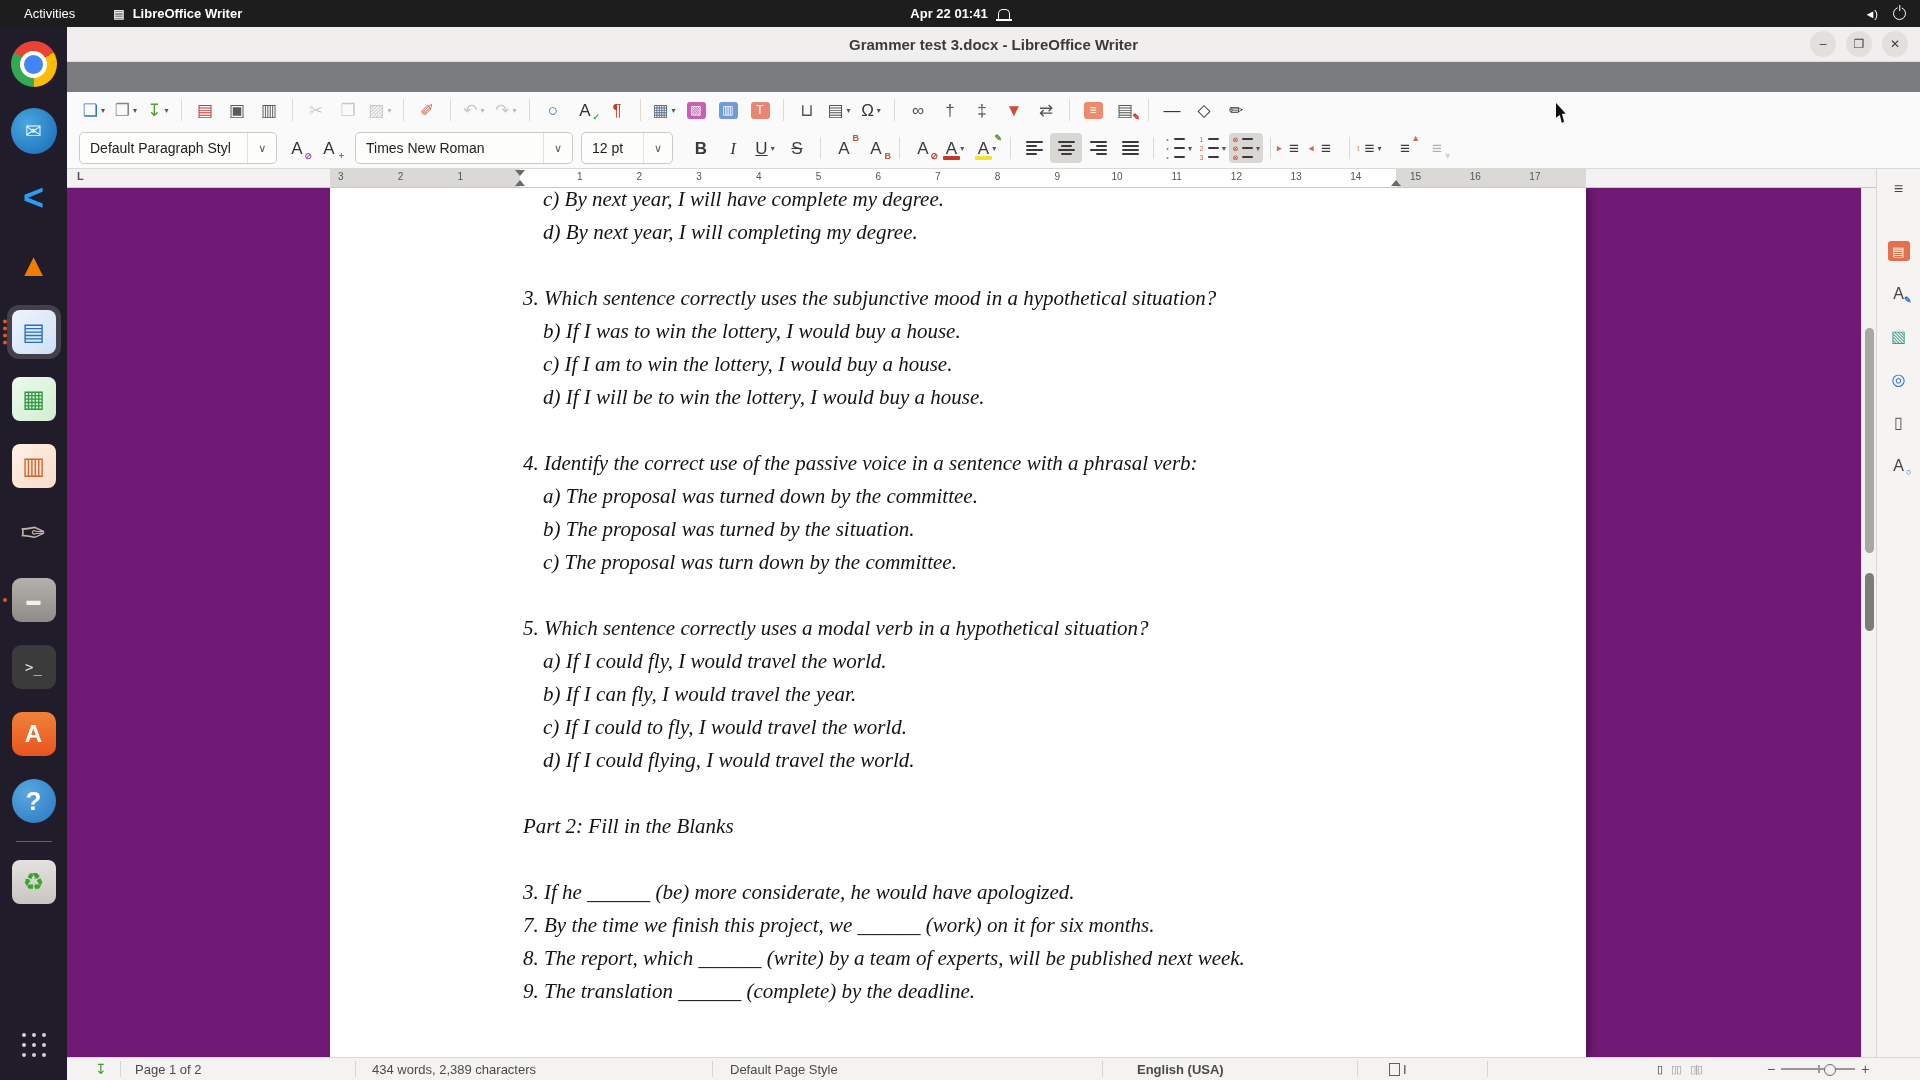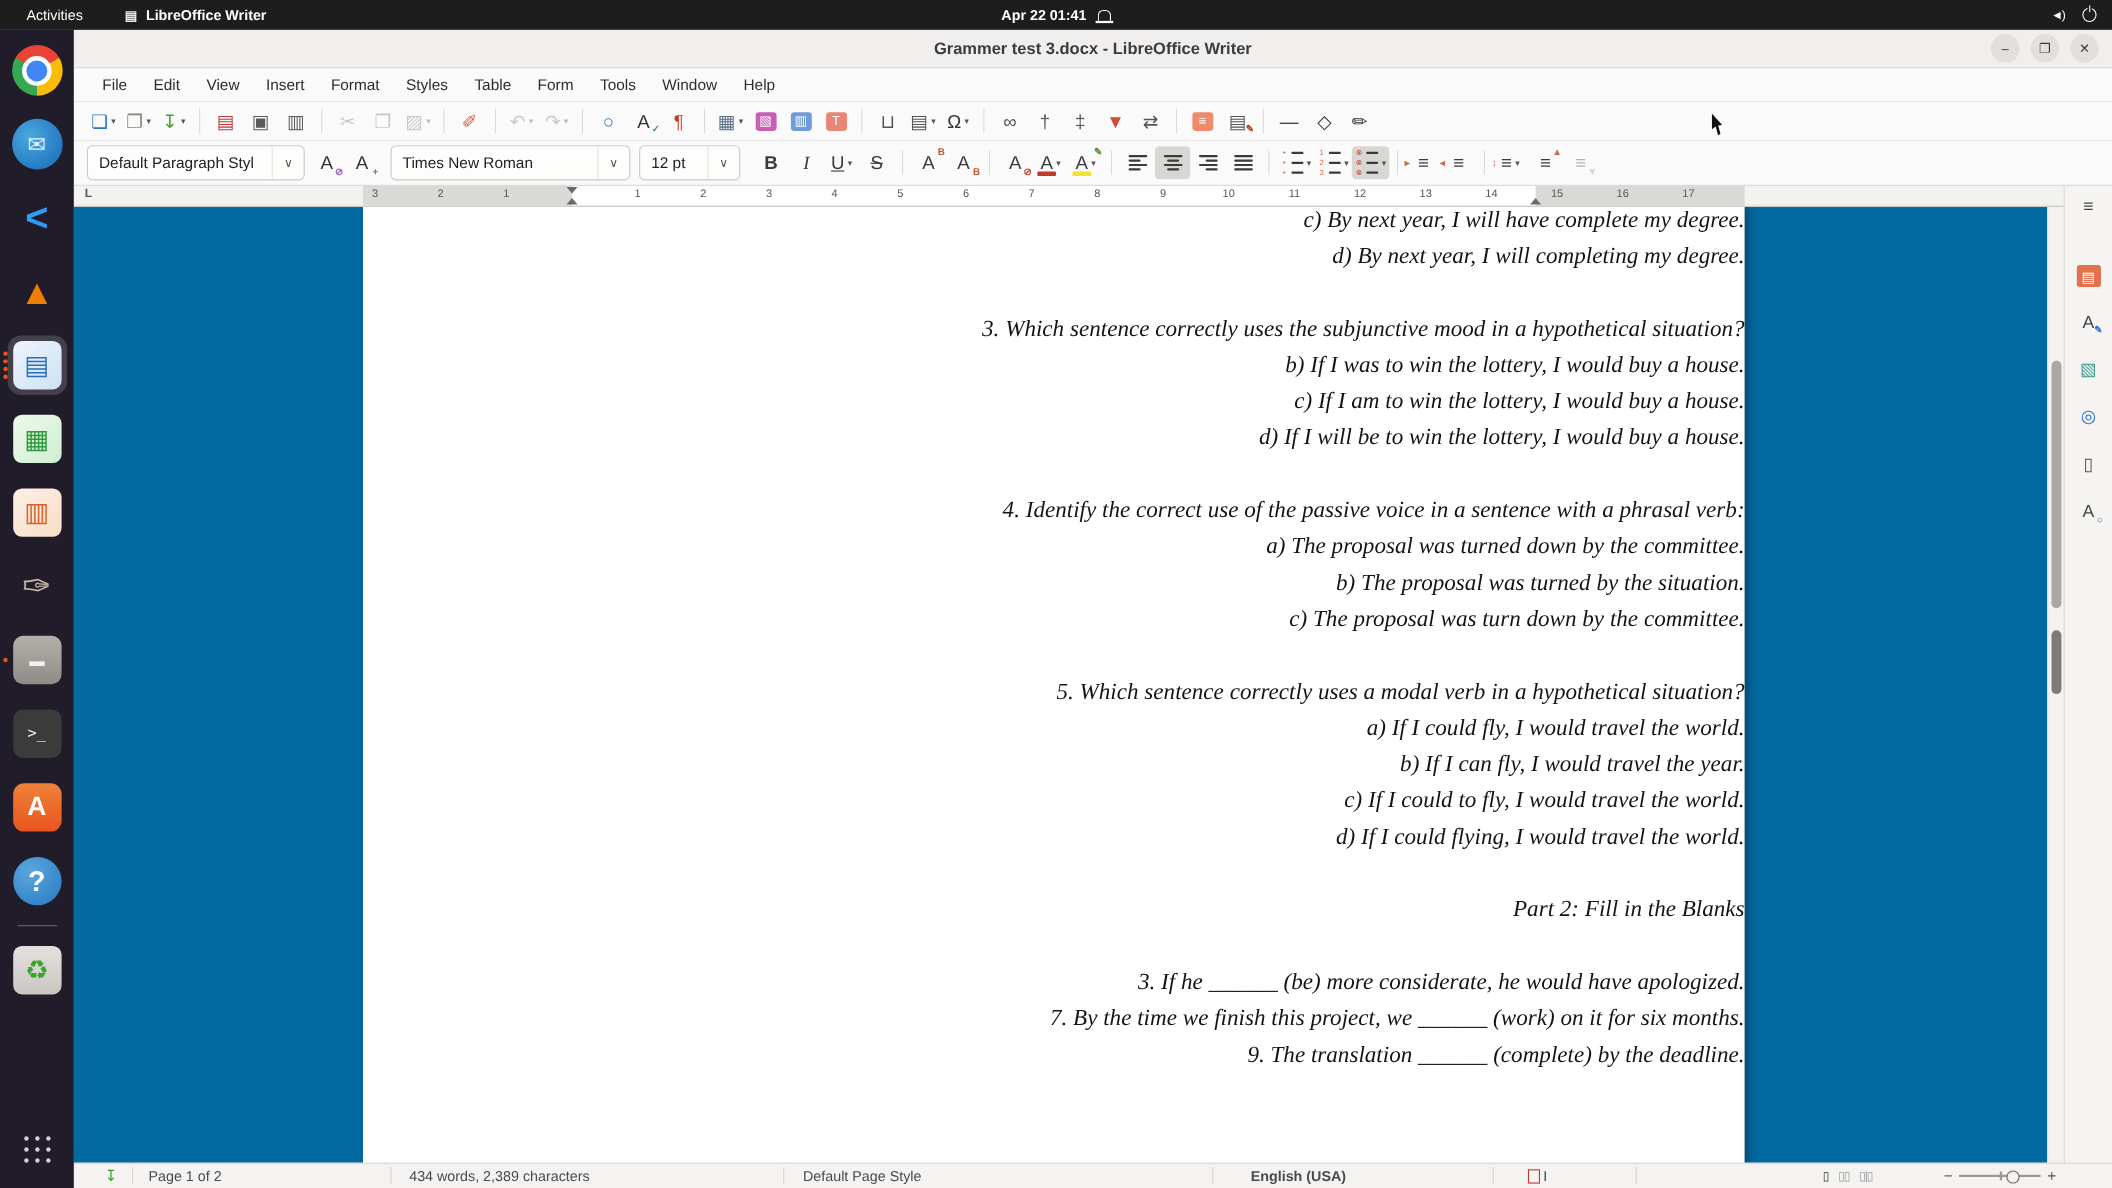--- a/index.html
+++ b/index.html
@@ -72,21 +72,21 @@
   .combo .val{padding:0 10px;white-space:nowrap;overflow:hidden;}
   .combo .chev{width:28px;align-self:stretch;display:flex;align-items:center;justify-content:center;color:#555;font-size:11px;border-left:1px solid #e4e2df;}
   
   .rulerrow{position:absolute;top:168px;left:67px;right:43px;height:19px;background:#f3f2f0;z-index:20;border-bottom:1px solid #c9c7c4;}
   .tabsel{position:absolute;left:10px;top:2px;font-size:11px;font-weight:bold;color:#555;}
   .ruler{position:absolute;left:263px;width:1256px;top:0;bottom:0;background:#dbd9d6;overflow:hidden;}
   .ruler-active{position:absolute;left:190px;width:876px;top:0;bottom:0;background:#ffffff;}
   .rnum{position:absolute;top:3px;font-size:10px;color:#555;transform:translateX(-50%);}
   .rmark{position:absolute;width:0;height:0;}
   
-  .docarea{position:absolute;top:188px;left:67px;right:43px;bottom:22px;background:#0369a1;overflow:hidden;z-index:10;text-align:right;}
+  .docarea{position:absolute;top:188px;left:67px;right:43px;bottom:22px;background:#701a75;overflow:hidden;z-index:10;}
   .page{position:absolute;left:263px;top:0;bottom:0;width:1256px;background:#fff;box-shadow:4px 0 7px rgba(0,0,0,.3);}
   .doc-text{margin-top:-5px;padding-left:193px;}
   .docline{height:33px;line-height:33px;font-family:"Liberation Serif",serif;font-style:italic;font-size:21px;color:#141414;white-space:pre;}
   .docline.ind{padding-left:20px;}
   .vscroll{position:absolute;right:0;top:0;bottom:0;width:15px;background:#f3f2f1;border-left:1px solid #e0dedc;}
   .vthumb1{position:absolute;left:3px;right:3px;top:140px;height:225px;border-radius:5px;background:#a9a7a4;}
   .vthumb2{position:absolute;left:3px;right:3px;top:385px;height:58px;border-radius:5px;background:#7e7c79;}
   
   .sidebar{position:absolute;top:168px;right:0;width:43px;bottom:22px;background:#f5f4f2;border-left:1px solid #d9d6d3;z-index:20;
            display:flex;flex-direction:column;align-items:center;padding-top:8px;gap:17px;}
@@ -201,33 +201,20 @@
 
   <div class="titlebar">
     <span class="title-text">Grammer test 3.docx - LibreOffice Writer</span>
     <span class="win-controls" id="winControls">
         <span class="wbtn">–</span>
         <span class="wbtn">❐</span>
         <span class="wbtn">✕</span>
       </span>
   </div>
 
-  <div class="menubar" id="menubar">
-      <div class="menu-item">File</div>
-      <div class="menu-item">Edit</div>
-      <div class="menu-item">View</div>
-      <div class="menu-item">Insert</div>
-      <div class="menu-item">Format</div>
-      <div class="menu-item">Styles</div>
-      <div class="menu-item">Table</div>
-      <div class="menu-item">Form</div>
-      <div class="menu-item">Tools</div>
-      <div class="menu-item">Window</div>
-      <div class="menu-item">Help</div>
-    </div>
 
   <div class="toolbar1" id="toolbar1">
       <div class="tbtn">
         <span class="glyph" style="color: rgb(46, 116, 200);">❏</span>
         <span class="dd">▾</span>
       </div>
       <div class="tbtn">
         <span class="glyph" style="color: rgb(138, 133, 120);">❐</span>
         <span class="dd">▾</span>
       </div>
@@ -545,20 +532,21 @@
           <div class="docline">5. Which sentence correctly uses a modal verb in a hypothetical situation?</div>
           <div class="docline ind">a) If I could fly, I would travel the world.</div>
           <div class="docline ind">b) If I can fly, I would travel the year.</div>
           <div class="docline ind">c) If I could to fly, I would travel the world.</div>
           <div class="docline ind">d) If I could flying, I would travel the world.</div>
           <div class="docline"></div>
           <div class="docline">Part 2: Fill in the Blanks</div>
           <div class="docline"></div>
           <div class="docline">3. If he ______ (be) more considerate, he would have apologized.</div>
           <div class="docline">7. By the time we finish this project, we ______ (work) on it for six months.</div>
+          <div class="docline">8. The report, which ______ (write) by a team of experts, will be published next week.</div>
           <div class="docline">9. The translation ______ (complete) by the deadline.</div>
         </div>
     </div>
     <div class="vscroll">
       <div class="vthumb1"></div>
       <div class="vthumb2"></div>
     </div>
   </div>
 
   <div class="sidebar" id="sidebarIcons">

